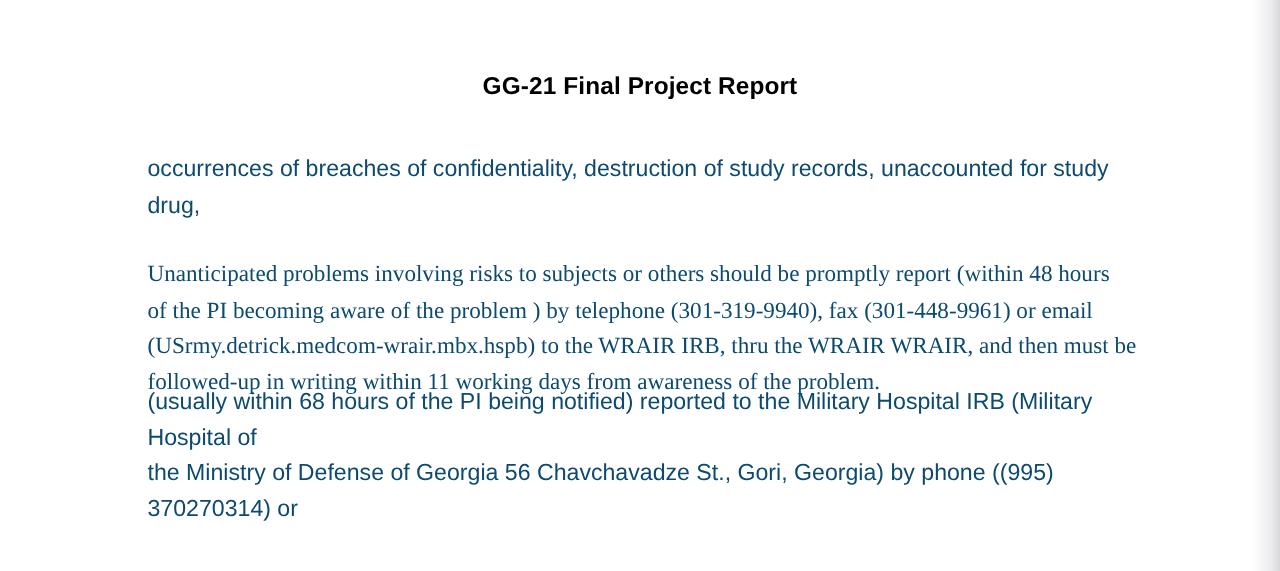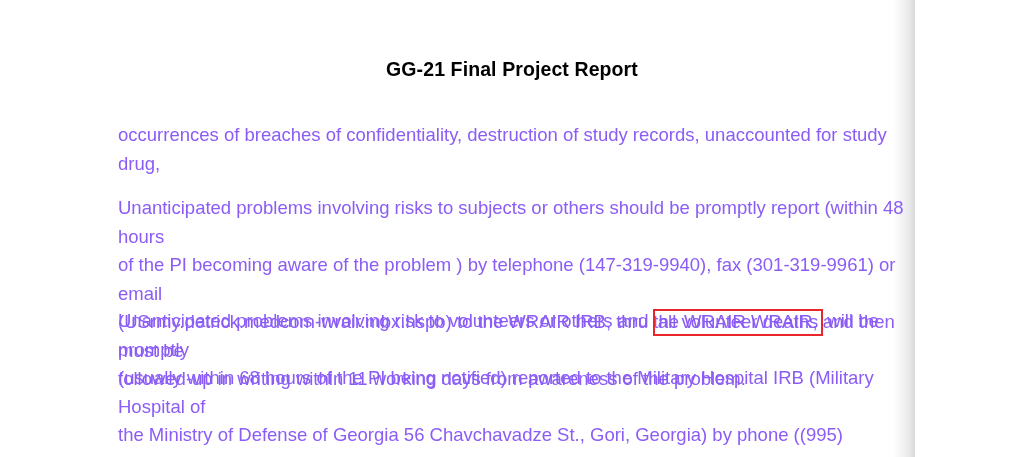--- a/index.html
+++ b/index.html
@@ -12,21 +12,21 @@
     height: 457px;
     font-family: "Liberation Sans", sans-serif;
     color: #000000;
     position: relative;
     overflow: hidden;
   }
   .page {
     position: absolute;
     left: 0;
     top: 0;
-    width: 915px;
+    width: 1024px;
     height: 457px;
     background: #ffffff;
   }
   
   .page-edge-shade {
     position: absolute;
     top: 0;
     right: 0;
     width: 22px;
     height: 457px;
@@ -42,24 +42,24 @@
     font-size: 19.5px;
     font-weight: bold;
     letter-spacing: 0.1px;
   }
   .body-block {
     position: absolute;
     left: 118px;
     width: 812px;
     font-size: 18.5px;
     line-height: 28.5px;
-    color: #8b5cf6;
+    color: #0c4a6e;
   }
   #para-1 { top: 121px; }
-  #para-2 { top: 194px; }
+  #para-2 { top: 206px; font-family: Liberation Serif, serif; }
   #para-3 { top: 307px; }
 
   .para-line {
     white-space: pre-wrap;
   }
 
   
   .highlight-box {
     display: inline-block;
     border: 2.5px solid #e8262b;
@@ -78,25 +78,24 @@
   <div class="page-edge-shade"></div>
 
   <div class="doc-title">GG-21 Final Project Report</div>
 
   <div class="body-block" id="para-1">
     <div class="para-line">occurrences of breaches of confidentiality, destruction of study records, unaccounted for study drug,</div>
   </div>
 
   <div class="body-block" id="para-2">
     <div class="para-line">Unanticipated problems involving risks to subjects or others should be promptly report (within 48 hours</div>
-    <div class="para-line">of the PI becoming aware of the problem ) by telephone (147-319-9940), fax (301-319-9961) or email</div>
+    <div class="para-line">of the PI becoming aware of the problem ) by telephone (301-319-9940), fax (301-448-9961) or email</div>
     <div class="para-line">(USrmy.detrick.medcom-wrair.mbx.hspb) to the WRAIR IRB, thru the WRAIR WRAIR, and then must be</div>
     <div class="para-line">followed-up in writing within 11 working days from awareness of the problem.</div>
   </div>
 
   <div class="body-block" id="para-3">
-    <div class="para-line"><span>Unanticipated problems involving risk to volunteers or others and </span><span class="highlight-box">all volunteer deaths</span><span> will be promptly</span></div>
     <div class="para-line">(usually within 68 hours of the PI being notified) reported to the Military Hospital IRB (Military Hospital of</div>
     <div class="para-line">the Ministry of Defense of Georgia 56 Chavchavadze St., Gori, Georgia) by phone ((995) 370270314) or</div>
 
   </div>
 
 </div>
 
 </body></html>

